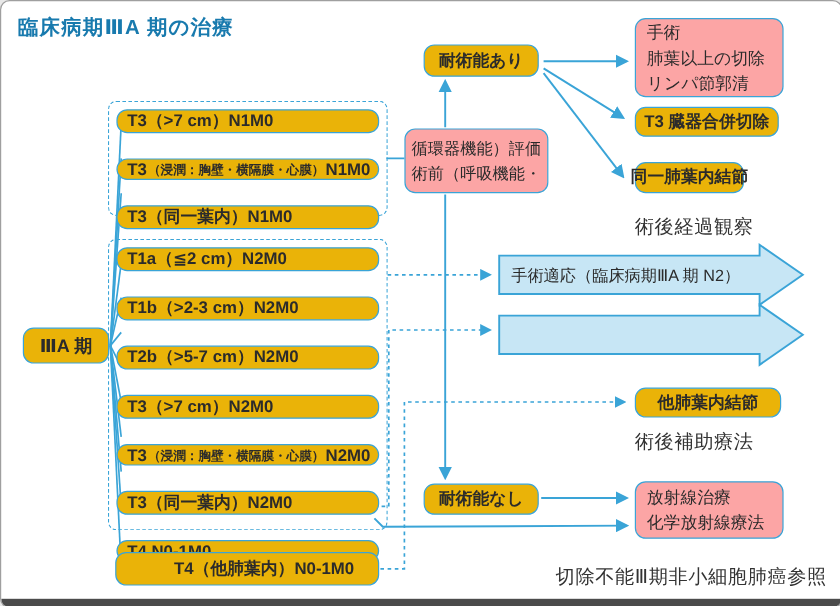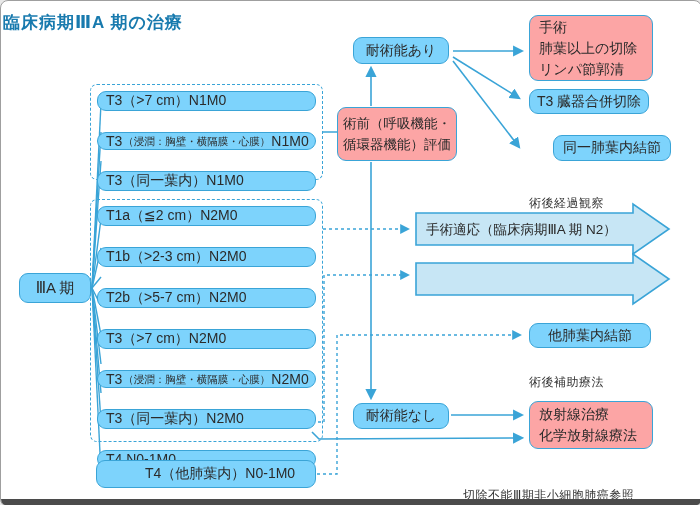--- a/index.html
+++ b/index.html
@@ -4,46 +4,47 @@
 <style>
   html,body{margin:0;padding:0;background:#e8e8e8;}
   .page{
     position:relative;width:700px;height:505px;background:#ffffff;
     border:1px solid #9f9f9f;border-radius:8px;overflow:hidden;
     font-family:"Liberation Sans","DejaVu Sans",sans-serif;color:#2b2b2b;
     margin:0 auto;
   }
   .abs{position:absolute;}
   .title{
-    left:2px;top:10px;font-size:17px;font-weight:bold;color:#187aae;letter-spacing:1px;
+    left:14px;top:10px;font-size:17px;font-weight:bold;color:#187aae;letter-spacing:1px;
   }
   svg.layer{position:absolute;left:0;top:0;pointer-events:none;z-index:1;}
   .node{
     position:relative;box-sizing:border-box;height:26px;
-    background:#7dd3fc;border:1.5px solid #3aa4d7;border-radius:9px;
+    background:#eab308;border:1.5px solid #3aa4d7;border-radius:9px;
     display:flex;align-items:center;padding-left:8px;font-size:14px;z-index:2;
     white-space:nowrap;
+    font-weight:bold;
   }
   .node .sm{font-size:10.5px;margin:2px 1px 0 1px;}
   .cbox{justify-content:center;padding-left:0;}
   .grp{
     position:absolute;box-sizing:border-box;border:1.6px dashed #3aa4d7;border-radius:7px;
     display:flex;flex-direction:column;gap:21px;padding:6px;z-index:2;
   }
   .grp .node{width:100%;}
   .solo{position:absolute;box-sizing:border-box;z-index:2;}
   .mlbox{
     position:absolute;box-sizing:border-box;background:#fca5a5;border:1.5px solid #3aa4d7;
     border-radius:9px;font-size:13.5px;z-index:2;display:flex;flex-direction:column;
     justify-content:center;white-space:nowrap;
   }
   .mlbox.centered{align-items:center;text-align:center;}
   .mlbox.leftal{padding-left:9px;}
   .mlbox div{line-height:21px;}
-  .plain{font-size:12px;color:#333;letter-spacing:0.5px;z-index:2;white-space:nowrap;margin-top:16px;}
+  .plain{font-size:16px;color:#333;letter-spacing:0.5px;z-index:2;white-space:nowrap;}
   .note{font-size:12px;color:#333;z-index:2;white-space:nowrap;}
   .arrtext{font-size:13.5px;z-index:2;white-space:nowrap;}
   .botbar{left:0;right:0;bottom:0;height:7px;background:#4b4b4b;z-index:3;}
 </style>
 </head>
 <body>
 
 <div class="page">
 
   <div class="abs title">臨床病期ⅢA 期の治療</div>
@@ -155,39 +156,39 @@
 
   <div class="node solo" style="left:95px;top:459px;width:220px;height:28px;padding-left:48px;">
     <span>T4（他肺葉内）N0-1M0</span>
   </div>
 
   <div class="node cbox solo" style="left:352px;top:36px;width:96px;height:27px;">
     <span>耐術能あり</span>
   </div>
 
   <div class="mlbox centered" style="left:336px;top:106px;width:120px;height:54px;">
+    <div>循環器機能）評価</div>
     <div>術前（呼吸機能・</div>
-    <div>循環器機能）評価</div>
   </div>
 
   <div class="node cbox solo" style="left:352px;top:402px;width:96px;height:26px;">
     <span>耐術能なし</span>
   </div>
 
   <div class="mlbox leftal" style="left:528px;top:14px;width:124px;height:66px;font-size:14px;">
     <div>手術</div>
     <div>肺葉以上の切除</div>
     <div>リンパ節郭清</div>
   </div>
 
   <div class="node cbox solo" style="left:528px;top:88px;width:120px;height:25px;">
     <span>T3 臓器合併切除</span>
   </div>
 
-  <div class="node cbox solo" style="left:552px;top:134px;width:118px;height:26px;text-align:right;">
+  <div class="node cbox solo" style="left:528px;top:134px;width:91px;height:26px;text-align:right;">
     <span>同一肺葉内結節</span>
   </div>
 
   <div class="abs plain" style="left:528px;top:178px;">術後経過観察</div>
 
   <div class="abs arrtext" style="left:425px;top:220px;">手術適応（臨床病期ⅢA 期 N2）</div>
 
   <div class="node cbox solo" style="left:528px;top:322px;width:122px;height:25px;">
     <span>他肺葉内結節</span>
   </div>

